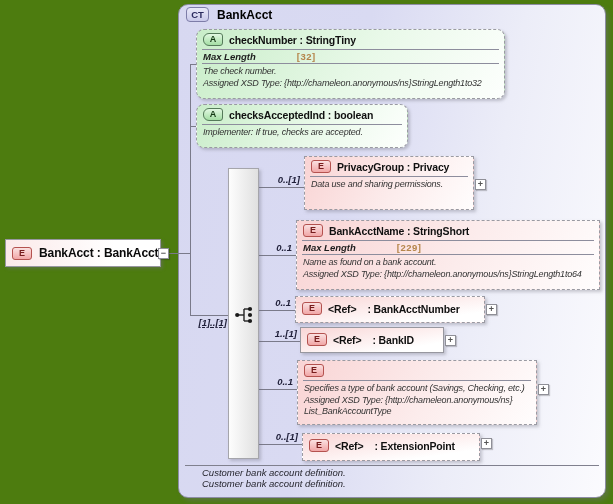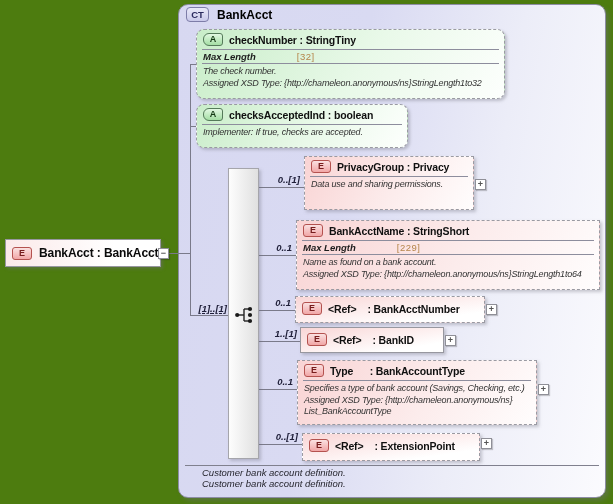--- a/index.html
+++ b/index.html
@@ -37,21 +37,21 @@
   .nhead{display:flex;align-items:center;gap:6px;padding:3px 6px 2px 6px;
          font-size:10.5px;font-weight:bold;letter-spacing:-0.15px;color:#101010;white-space:nowrap;}
   .badge{box-sizing:border-box;width:20px;height:13px;flex:0 0 auto;border-radius:3px;
          font-size:9px;line-height:11px;font-weight:bold;text-align:center;}
   .badge-e{background:linear-gradient(#fae1e1,#f1a6a6);border:1px solid #b4524f;color:#771d1d;}
   .badge-a{background:linear-gradient(#e2f8e2,#a4dea4);border:1px solid #557a5a;color:#143814;border-radius:6px 3px 3px 6px;}
 
   .sep{height:0;border-top:1px solid #8d8d9d;margin:1px 5px 0 5px;}
   .facet{display:flex;gap:16px;padding:1px 6px 0 6px;font-size:9.5px;font-style:italic;
          font-weight:bold;color:#1c1c1c;white-space:nowrap;}
-  .fv{color:#b5854a;font-style:normal;font-weight:normal;letter-spacing:.5px;padding-left:25px;}
+  .fv{color:#b5854a;font-style:normal;font-weight:bold;letter-spacing:.5px;padding-left:25px;}
   .annowrap{padding:2px 0 0 0;}
   .anno{padding:0 6px;font-size:9px;font-style:italic;color:#333;line-height:11.5px;
         letter-spacing:-0.2px;white-space:nowrap;}
 
   
   .xpd{position:absolute;box-sizing:border-box;width:11px;height:11px;border:1px solid #8f8f97;
        background:#fff;color:#555;font-size:9px;line-height:9px;font-weight:bold;text-align:center;
        box-shadow:1px 1px 1px rgba(0,0,0,.2);cursor:pointer;}
 
   
@@ -87,21 +87,21 @@
   <div class="line hline" style="left:190px;top:64px;width:7px;"></div>
   <div class="line hline" style="left:190px;top:126px;width:7px;"></div>
   <div class="line hline" style="left:190px;top:315px;width:38px;"></div>
   <div class="line hline" style="left:259px;top:187px;width:45px;"></div>
   <div class="line hline" style="left:259px;top:255px;width:37px;"></div>
   <div class="line hline" style="left:259px;top:310px;width:36px;"></div>
   <div class="line hline" style="left:259px;top:341px;width:41px;"></div>
   <div class="line hline" style="left:259px;top:389px;width:38px;"></div>
   <div class="line hline" style="left:259px;top:444px;width:43px;"></div>
 
-  <div class="card" style="left:167px;top:303px;text-decoration:underline;">[1]..[1]</div>
+  <div class="card" style="left:167px;top:317px;text-decoration:underline;">[1]..[1]</div>
   <div class="card" style="left:240px;top:174px;">0..[1]</div>
   <div class="card" style="left:232px;top:242px;">0..1</div>
   <div class="card" style="left:231px;top:297px;">0..1</div>
   <div class="card" style="left:237px;top:328px;">1..[1]</div>
   <div class="card" style="left:233px;top:376px;">0..1</div>
   <div class="card" style="left:238px;top:431px;">0..[1]</div>
 
   <div class="rootbox">
     <div class="badge badge-e">E</div>
     <div class="rlabel">BankAcct : BankAcct</div>
@@ -191,21 +191,20 @@
     <div class="nhead" style="padding-top:5px;">
       <div class="badge badge-e">E</div>
       <div>&lt;Ref&gt;&nbsp;&nbsp;&nbsp; : BankID</div>
     </div>
   </div>
   <div class="xpd" style="left:445px;top:335px;">+</div>
 
   <div class="node pink" style="left:297px;top:360px;width:240px;height:65px;">
     <div class="nhead">
       <div class="badge badge-e">E</div>
-      <div>Type&nbsp;&nbsp;&nbsp;&nbsp;&nbsp; : BankAccountType</div>
     </div>
     <div class="sep"></div>
     <div class="annowrap">
       <div class="anno">Specifies a type of bank account (Savings, Checking, etc.)</div>
       <div class="anno">Assigned XSD Type: {http://chameleon.anonymous/ns}</div>
       <div class="anno">List_BankAccountType</div>
     </div>
   </div>
   <div class="xpd" style="left:538px;top:384px;">+</div>
 

